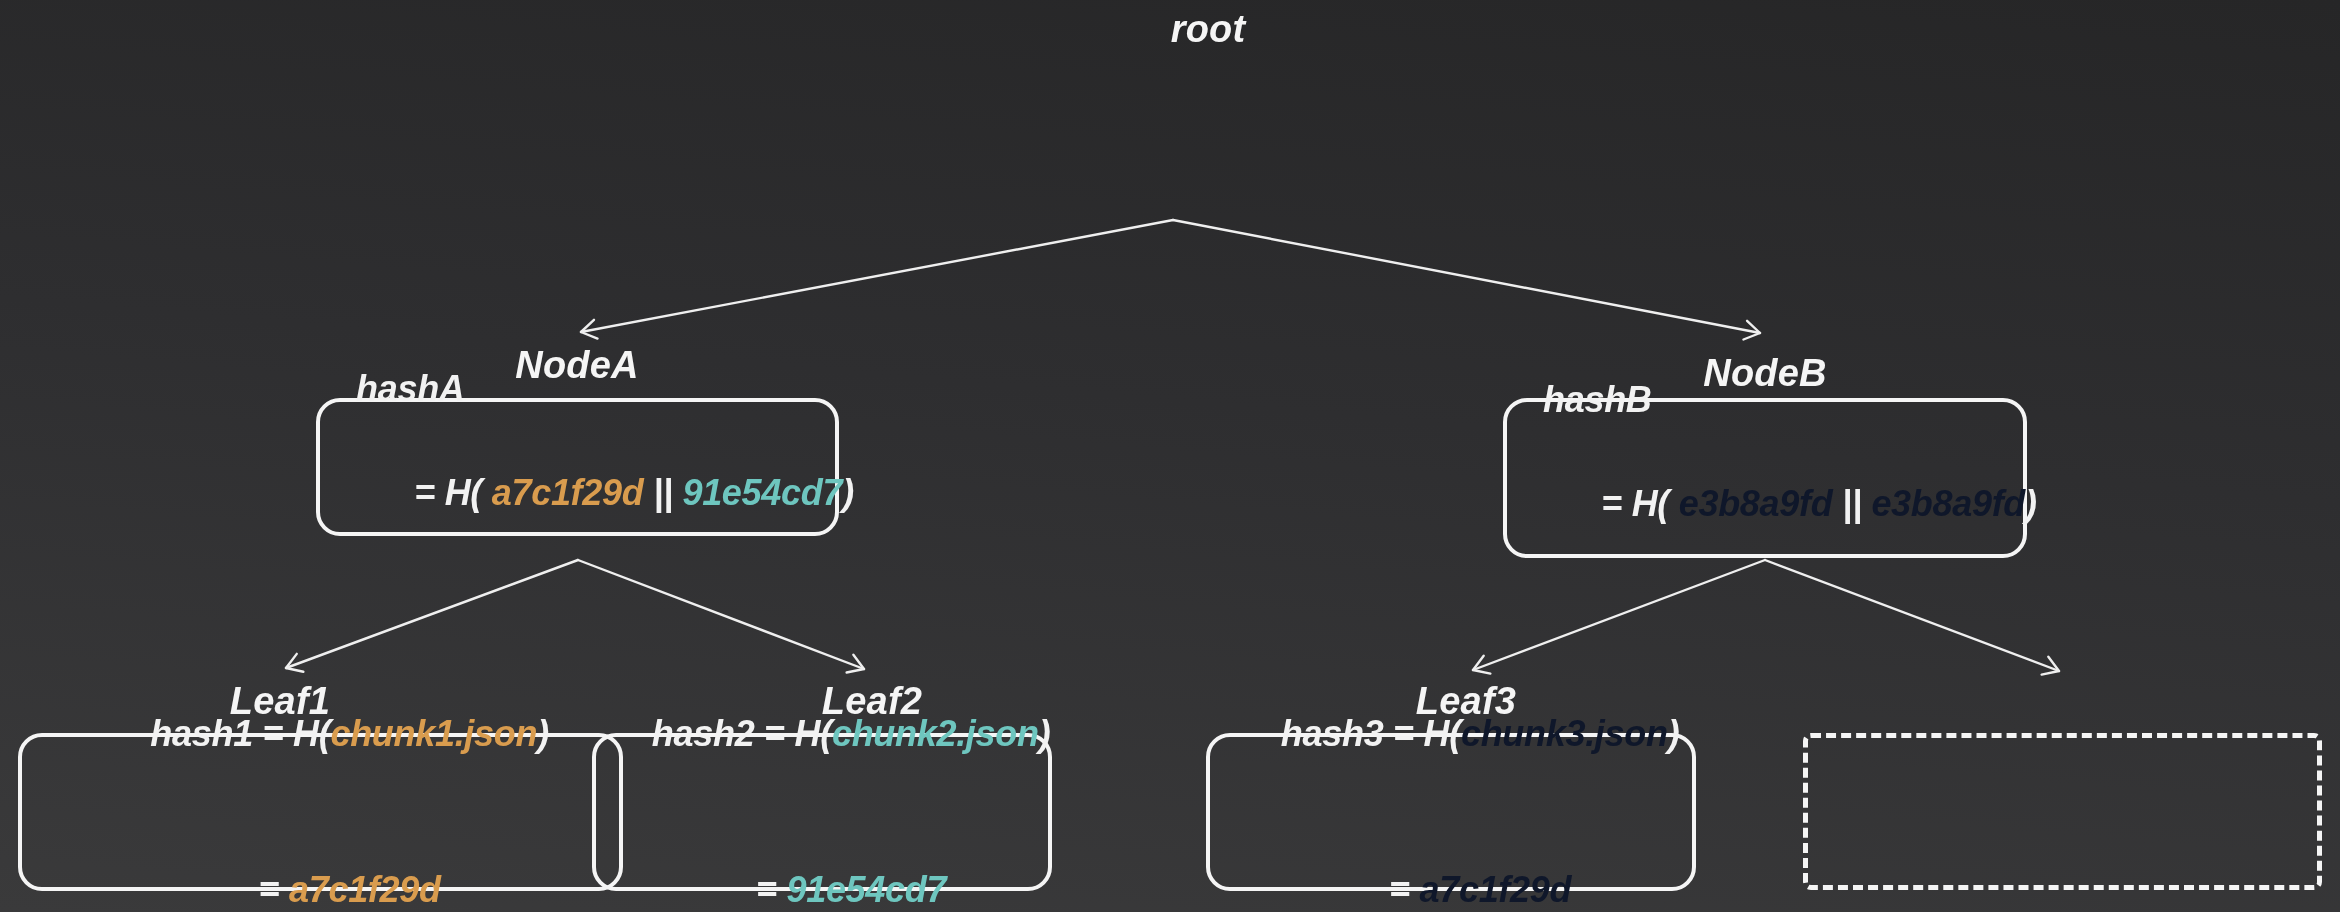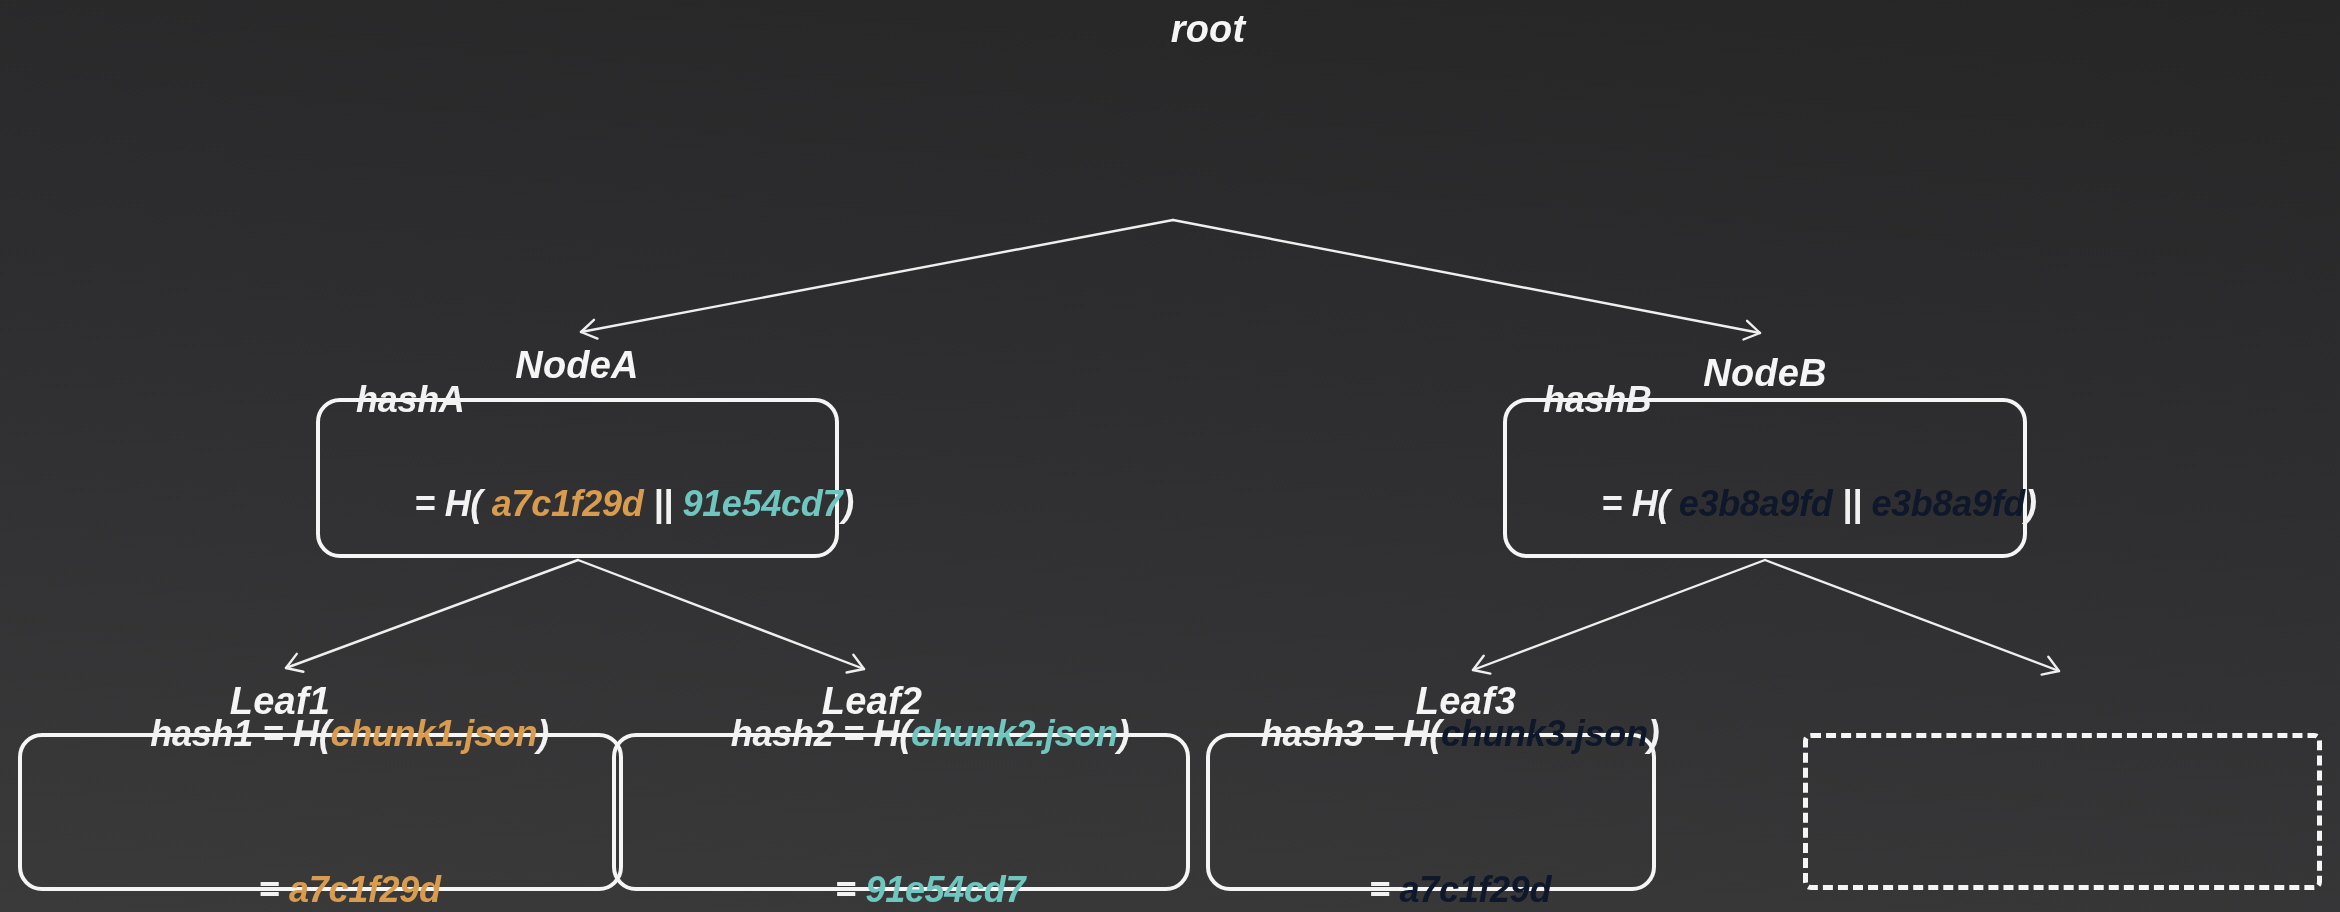--- a/index.html
+++ b/index.html
@@ -38,26 +38,26 @@
     flex-direction: column;
     justify-content: center;
   }
   .box .bline {
     font-size: 36px;
     line-height: 52px;
     letter-spacing: -0.3px;
     white-space: pre;
   }
   #root-box   { left: 913px;  top: 62px;  width: 521px; height: 156px; align-items: center; }
-  #nodeA-box  { left: 316px;  top: 398px; width: 523px; height: 160px; align-items: flex-start; padding-left: 36px; }
+  #nodeA-box  { left: 316px;  top: 398px; width: 523px; height: 138px; align-items: flex-start; padding-left: 36px; }
   #nodeB-box  { left: 1503px; top: 398px; width: 524px; height: 160px; align-items: flex-start; padding-left: 36px; }
   .leaf-box   { top: 733px; height: 158px; align-items: center; }
   #leaf1-box  { left: 18px;   width: 605px; }
-  #leaf2-box  { left: 612px;  width: 578px; }
-  #leaf3-box  { left: 1206px; width: 450px; align-items: center; }
+  #leaf2-box  { left: 592px;  width: 460px; }
+  #leaf3-box  { left: 1206px; width: 490px; align-items: center; }
   #placeholder-box {
     left: 1803px; top: 733px; width: 519px; height: 157px;
     border: 5px dashed #f5f5f5;
     border-radius: 8px;
   }
 
   
   .c-orange { color: #d99c4e; }
   .c-teal   { color: #6ec6bf; }
   .c-green  { color: #0f172a; }

